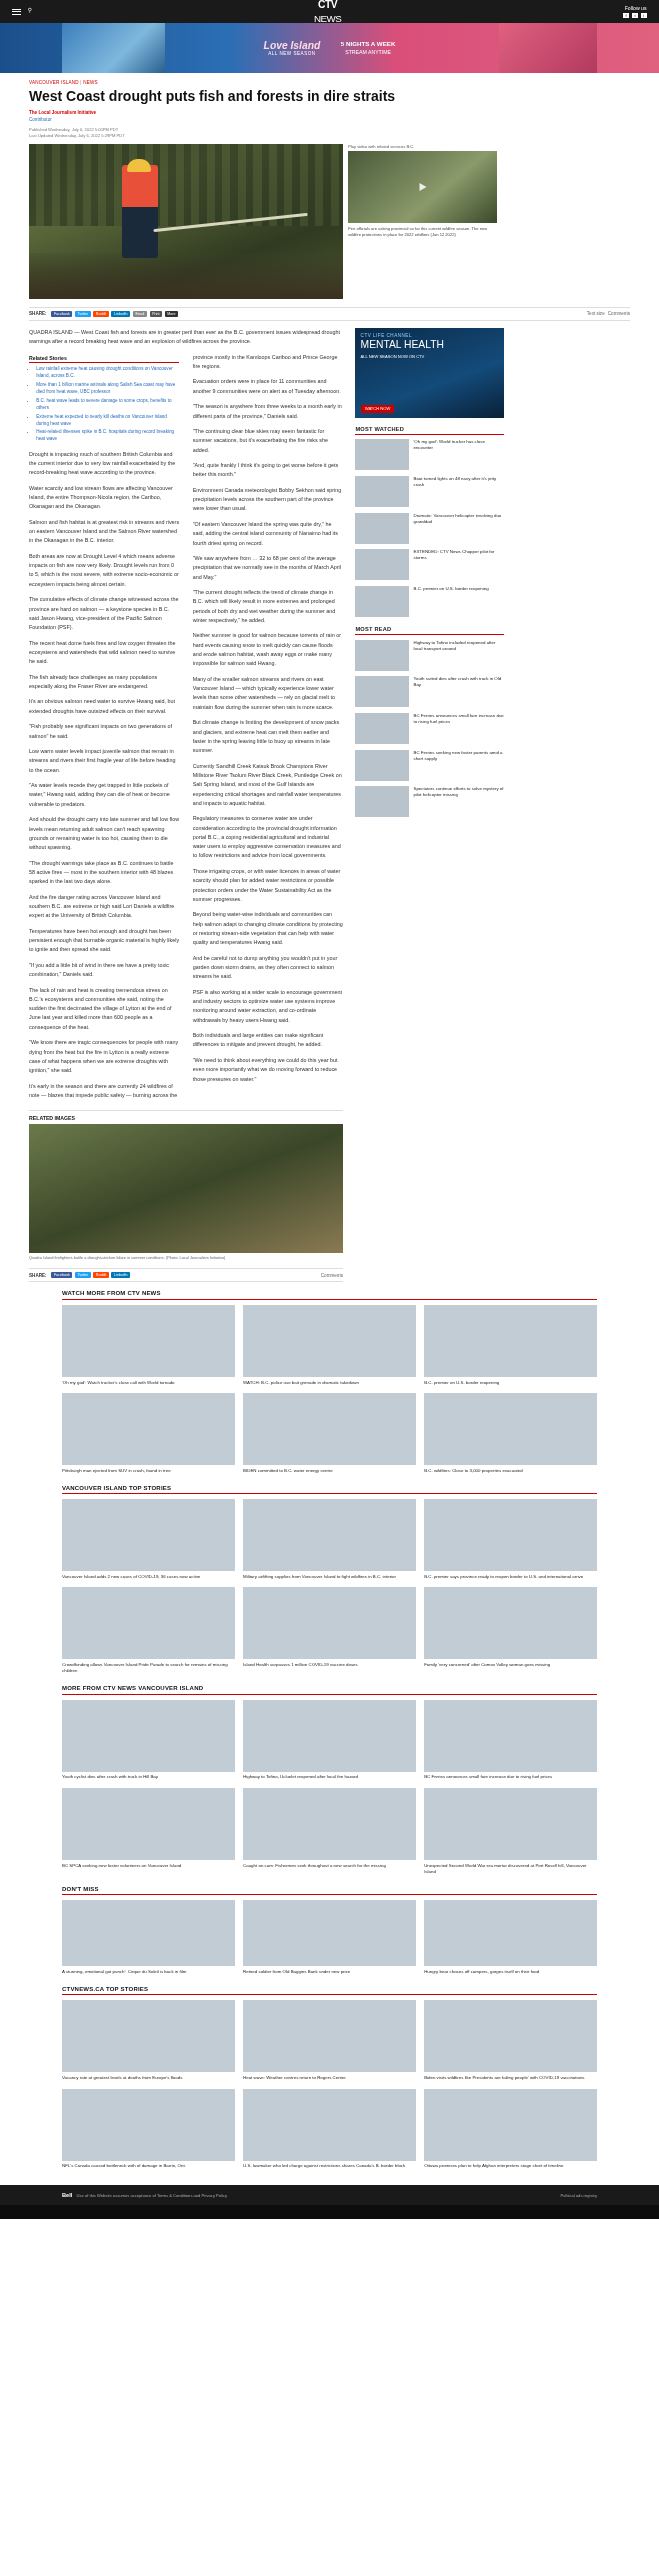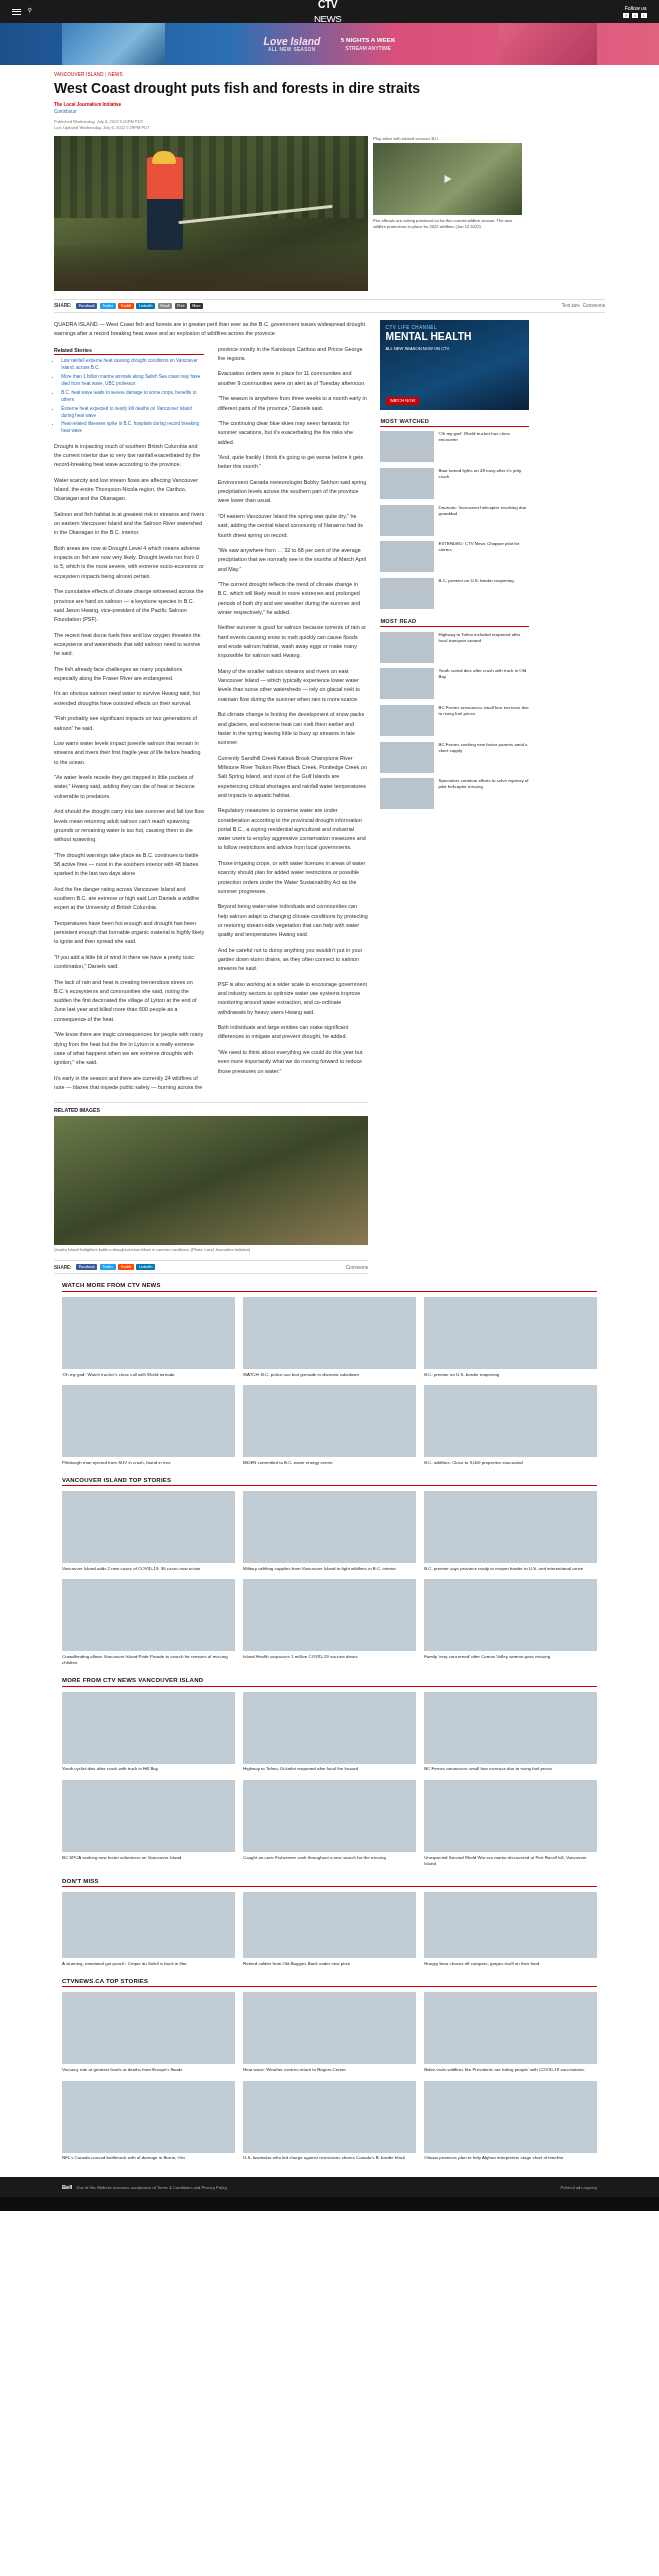--- a/index.html
+++ b/index.html
@@ -38,21 +38,21 @@
   .hamburger span { display: block; height: 1px; background: #fff; margin: 1.5px 0; }
   .topbar-right { font-size: 5.2px; text-align: right; line-height: 1.4; }
   .social-row { display: flex; gap: 3.1px; justify-content: flex-end; margin-top: 1px; }
   .social-row i {
     width: 5.7px; height: 5.7px; background: #fff; display: inline-block;
     font-style: normal; font-size: 4.1px; color: #1a1a1a; text-align: center; line-height: 5.7px;
   }
 
   
   .promo {
-    height: 42px;
+    height: 50px;
     background: linear-gradient(90deg,#1b4f8a 0%, #2b6fb5 35%, #d94f7a 60%, #e0607f 100%);
     display: flex;
     align-items: center;
     justify-content: center;
     color: #fff;
     position: relative;
     overflow: hidden;
   }
   .promo .left-img {
     position: absolute; left: 62px; top: 0; bottom: 0; width: 103px;
@@ -62,21 +62,21 @@
     position: absolute; right: 62px; top: 0; bottom: 0; width: 98px;
     background: linear-gradient(135deg,#e0607f,#b23a5f);
   }
   .promo-center { position: relative; z-index: 2; text-align: center; }
   .promo-title { font-size: 10.3px; font-weight: bold; font-style: italic; color: #ffd9e4; }
   .promo-sub { font-size: 4.6px; letter-spacing: 0.5px; }
   .promo-right-text { position: relative; z-index: 2; margin-left: 20.6px; font-size: 5.2px; line-height: 1.4; text-align: center; }
   .promo-right-text b { display: block; font-size: 6.2px; }
 
   
-  .content { padding: 0 54px; }
+  .content { padding: 0 29px; }
   .breadcrumb {
     font-size: 4.6px;
     color: #c00;
     text-transform: uppercase;
     letter-spacing: 0.2px;
     padding: 7.2px 0 2.1px;
   }
   .breadcrumb .sep { color: #888; }
   h1.headline {
     font-size: 14px;
@@ -165,21 +165,21 @@
   .related-box ul { margin: 0; padding-left: 7.2px; }
   .related-box li { font-size: 4.6px; line-height: 1.55; color: #2a6ebb; margin-bottom: 1.5px; }
 
   
   .rail { width: 149px; }
   .rail-promo {
     height: 90px; background: linear-gradient(160deg,#0b2b4a,#134b7a 60%,#0a2038);
     color: #fff; padding: 5.2px; position: relative; margin-bottom: 8.2px;
   }
   .rail-promo .tag { font-size: 4.6px; letter-spacing: 0.5px; color: #8fd0ff; }
-  .rail-promo .big { font-size: 10.3px; font-weight: bold; line-height: 1.05; margin-top: 2.1px; }
+  .rail-promo .big { font-size: 10.3px; font-weight: normal; line-height: 1.05; margin-top: 2.1px; }
   .rail-promo .sub { font-size: 4.1px; margin-top: 3.1px; }
   .rail-promo .cta {
     position: absolute; bottom: 5.2px; left: 5.2px;
     background: #c00; font-size: 4.1px; padding: 1.5px 4.1px; border-radius: 1px;
   }
   .rail h3 {
     font-size: 5.7px; margin: 0 0 4.1px; padding-bottom: 2.1px;
     border-bottom: 1px solid #c00; letter-spacing: 0.2px;
   }
   .rail-item { display: flex; gap: 4.1px; margin-bottom: 5.7px; }

